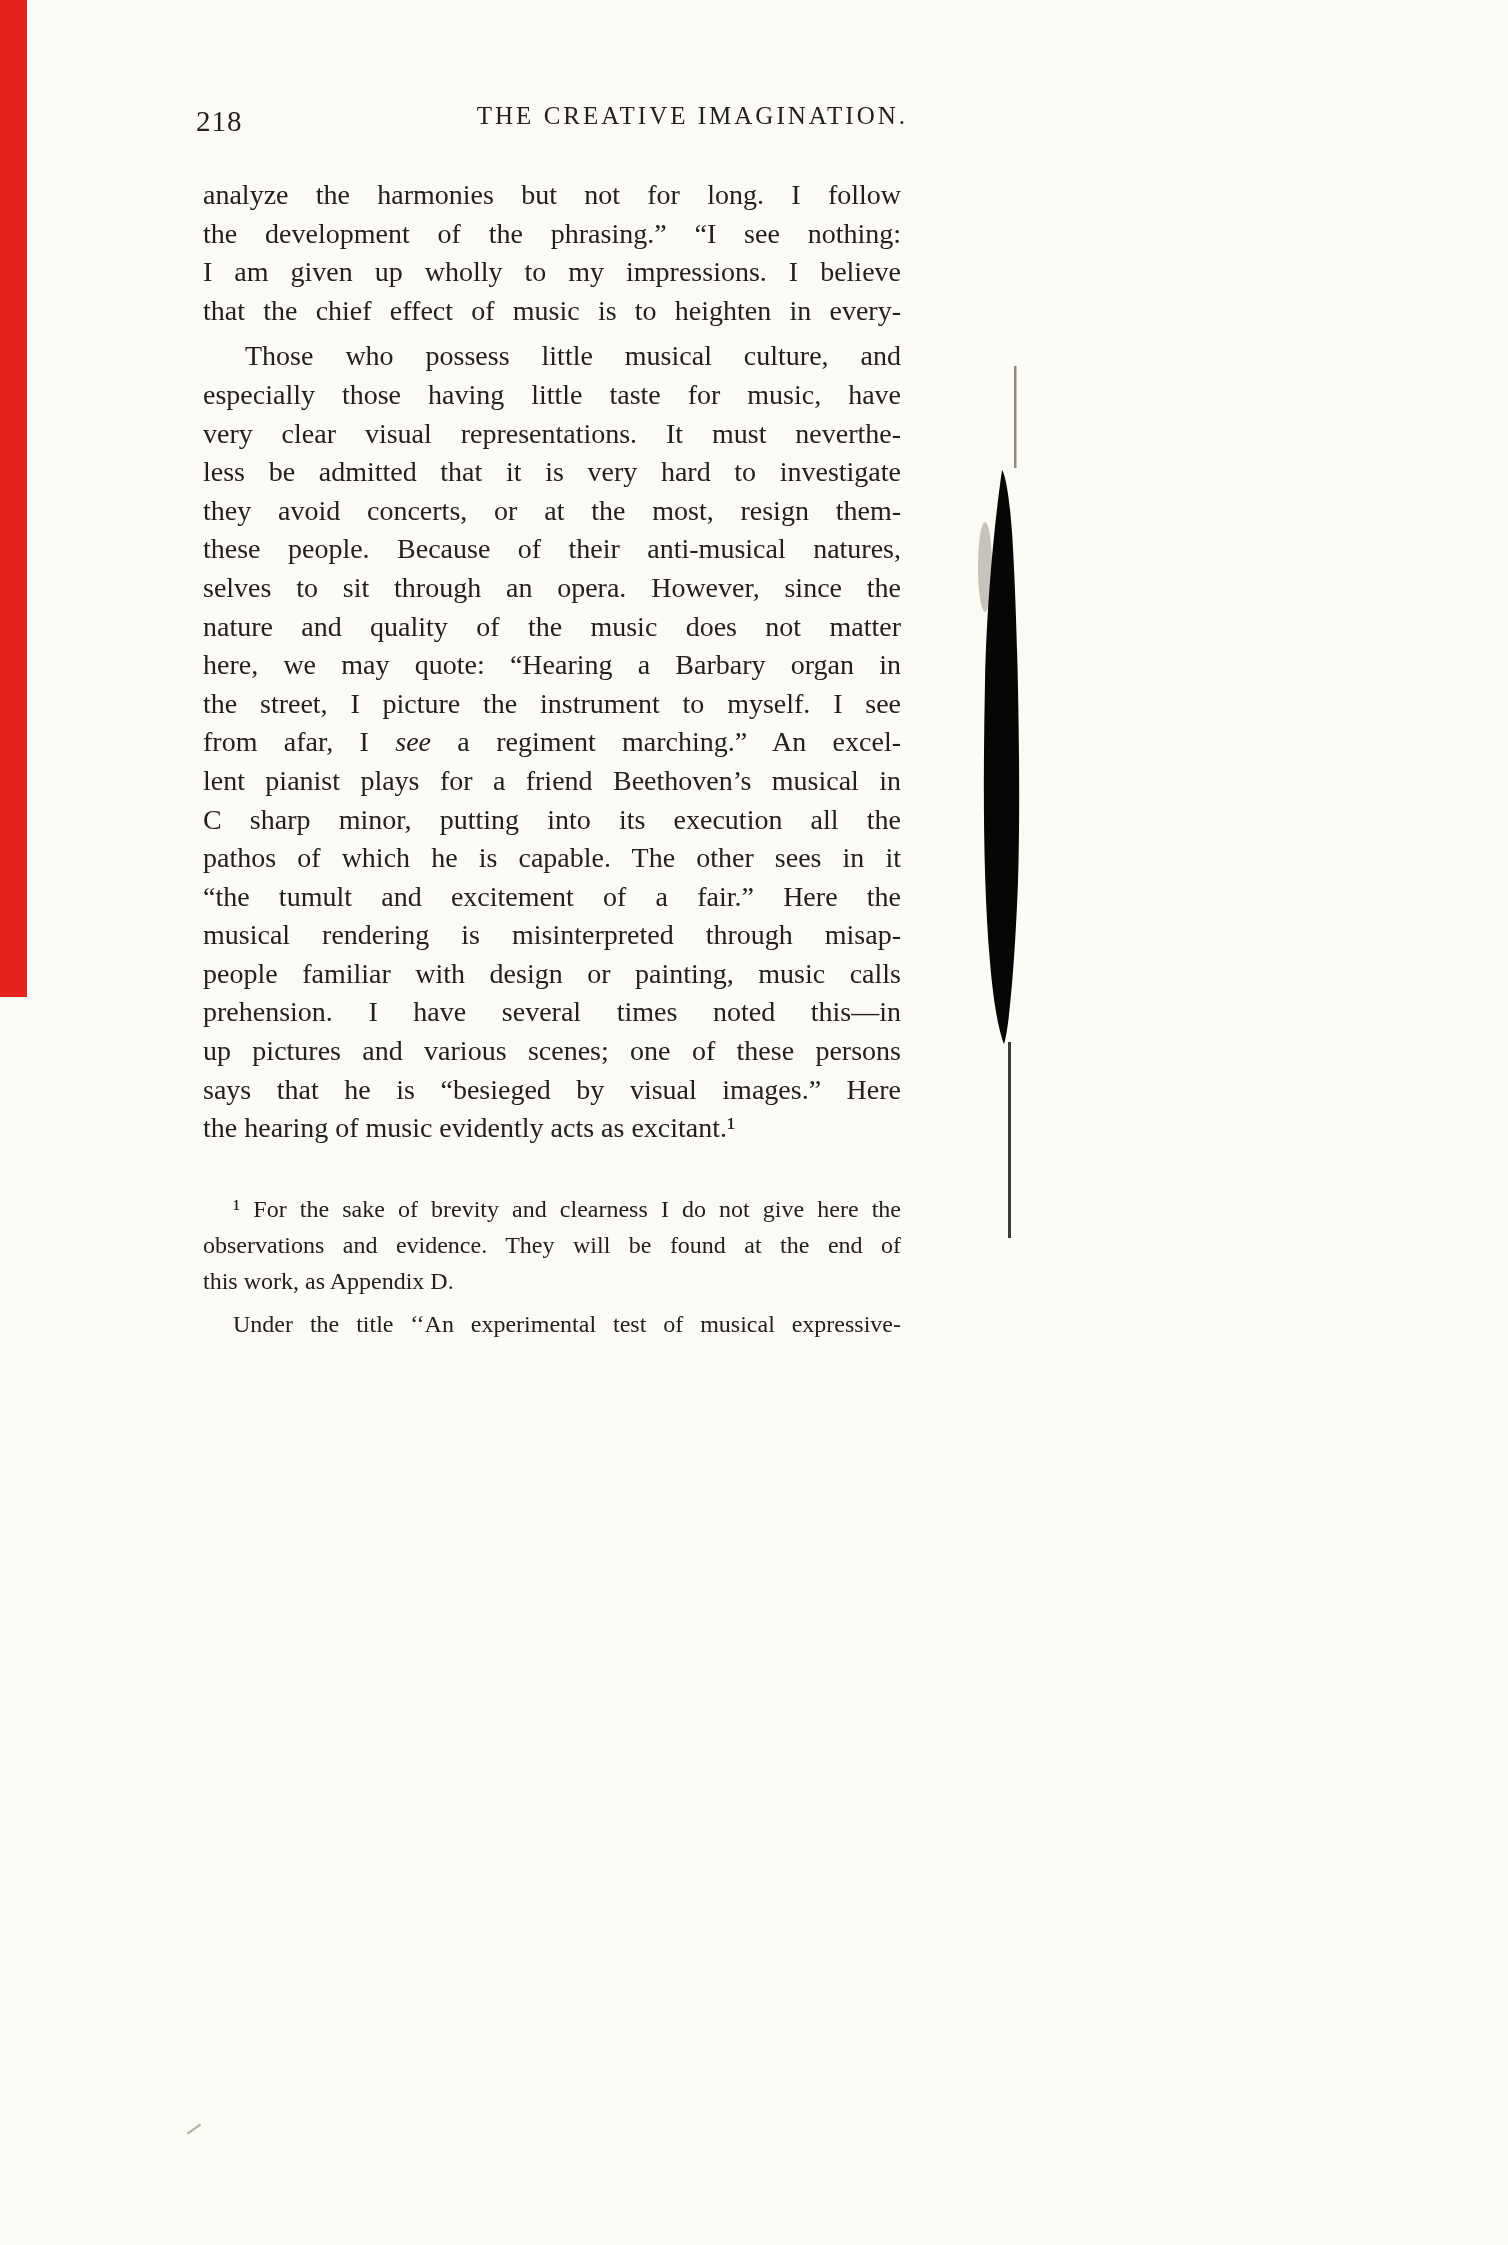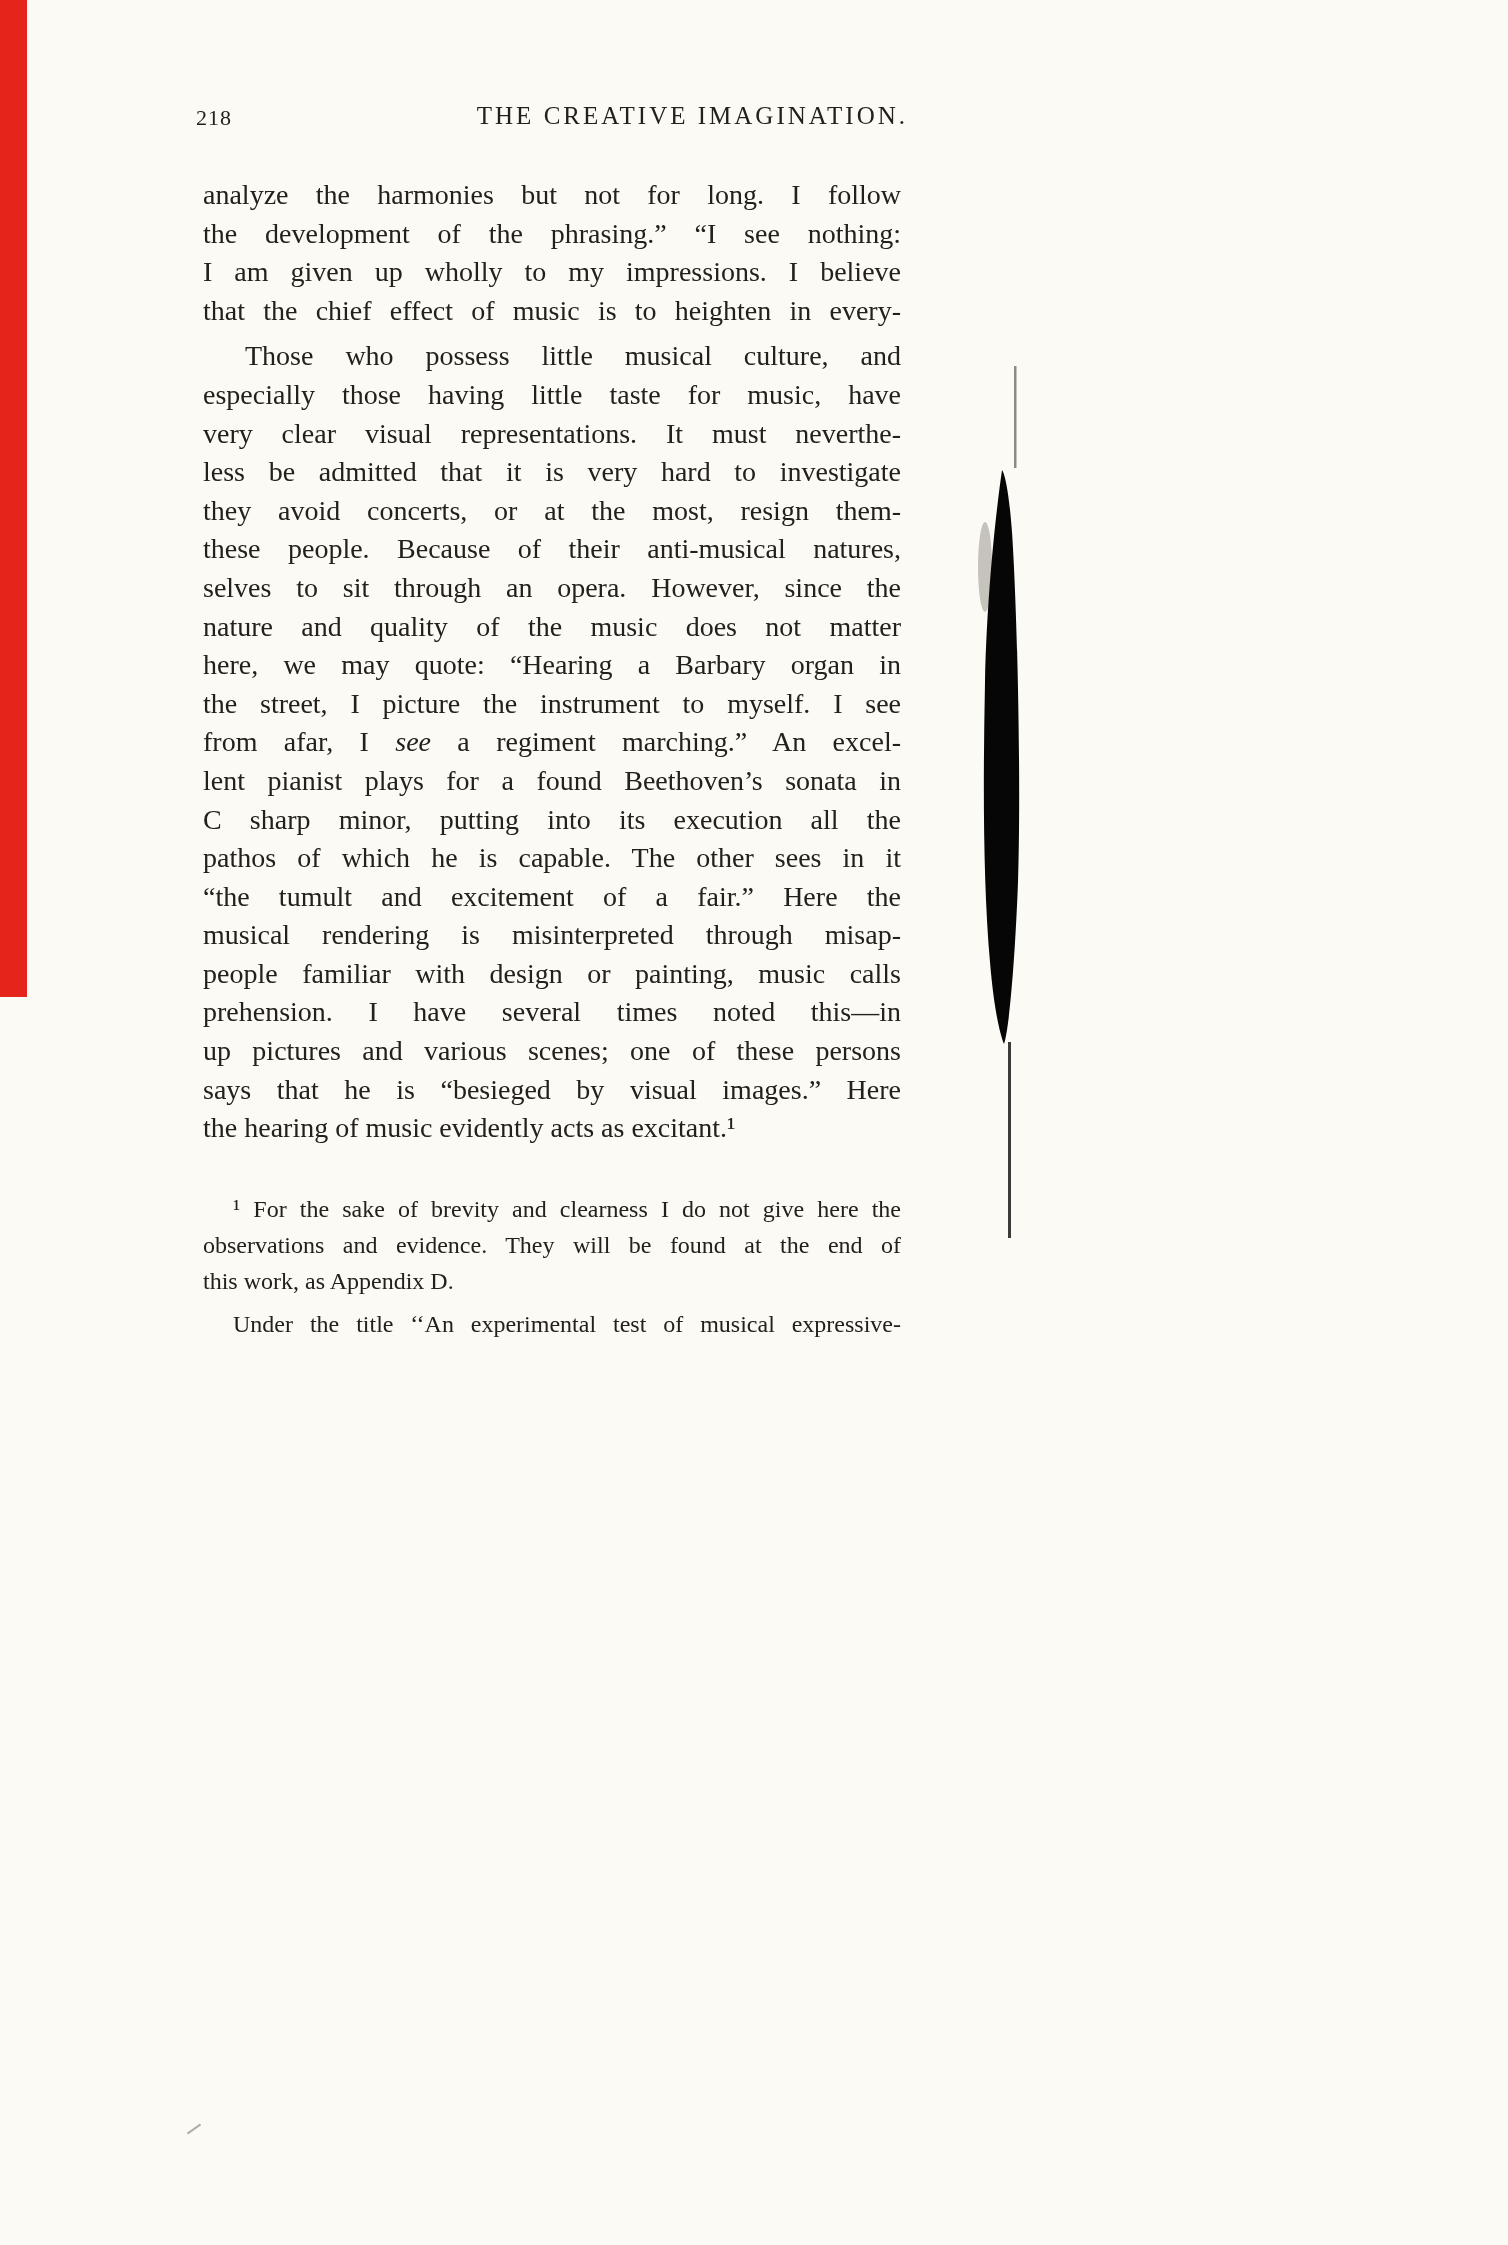--- a/index.html
+++ b/index.html
@@ -9,21 +9,21 @@
     background:#fbfaf4;
     overflow:hidden;
     font-family:"Liberation Serif","DejaVu Serif",serif;
     color:#24211c;
   }
   .red-strip{
     position:absolute;left:0;top:0;width:27px;height:997px;
     background:#e5251c;
   }
   .header{position:absolute;left:196px;top:102px;width:712px;height:40px;}
-  .pagenum{position:absolute;left:0;top:3px;font-size:22px;letter-spacing:1px;text-align:right;}
+  .pagenum{position:absolute;left:0;top:3px;font-size:29px;letter-spacing:1px;text-align:right;}
   .running-title{display:block;text-align:right;font-size:25px;letter-spacing:3px;}
   .textcol{position:absolute;left:196px;top:169px;width:712px;}
   .para{margin:7px;}
   .tline{
     font-size:28px;line-height:38.6px;
     text-align:justify;text-align-last:justify;
   }
   .tline.ragged{text-align-last:left;}
   .tline.indent{text-indent:42px;}
   .footnote{position:absolute;left:196px;top:1184px;width:712px;}
@@ -59,21 +59,21 @@
         <div class="tline">especially those having little taste for music, have</div>
         <div class="tline">very clear visual representations. It must neverthe-</div>
         <div class="tline">less be admitted that it is very hard to investigate</div>
         <div class="tline">they avoid concerts, or at the most, resign them-</div>
         <div class="tline">these people. Because of their anti-musical natures,</div>
         <div class="tline">selves to sit through an opera. However, since the</div>
         <div class="tline">nature and quality of the music does not matter</div>
         <div class="tline">here, we may quote: “Hearing a Barbary organ in</div>
         <div class="tline">the street, I picture the instrument to myself. I see</div>
         <div class="tline">from afar, I <i>see</i> a regiment marching.” An excel-</div>
-        <div class="tline">lent pianist plays for a found Beethoven’s sonata in</div>
+        <div class="tline">lent pianist plays for a friend Beethoven’s musical in</div>
         <div class="tline">C sharp minor, putting into its execution all the</div>
         <div class="tline">pathos of which he is capable. The other sees in it</div>
         <div class="tline">“the tumult and excitement of a fair.” Here the</div>
         <div class="tline">musical rendering is misinterpreted through misap-</div>
         <div class="tline">people familiar with design or painting, music calls</div>
         <div class="tline">prehension. I have several times noted this—in</div>
         <div class="tline">up pictures and various scenes; one of these persons</div>
         <div class="tline">says that he is “besieged by visual images.” Here</div>
         <div class="tline ragged">the hearing of music evidently acts as excitant.¹</div>
       </div>

